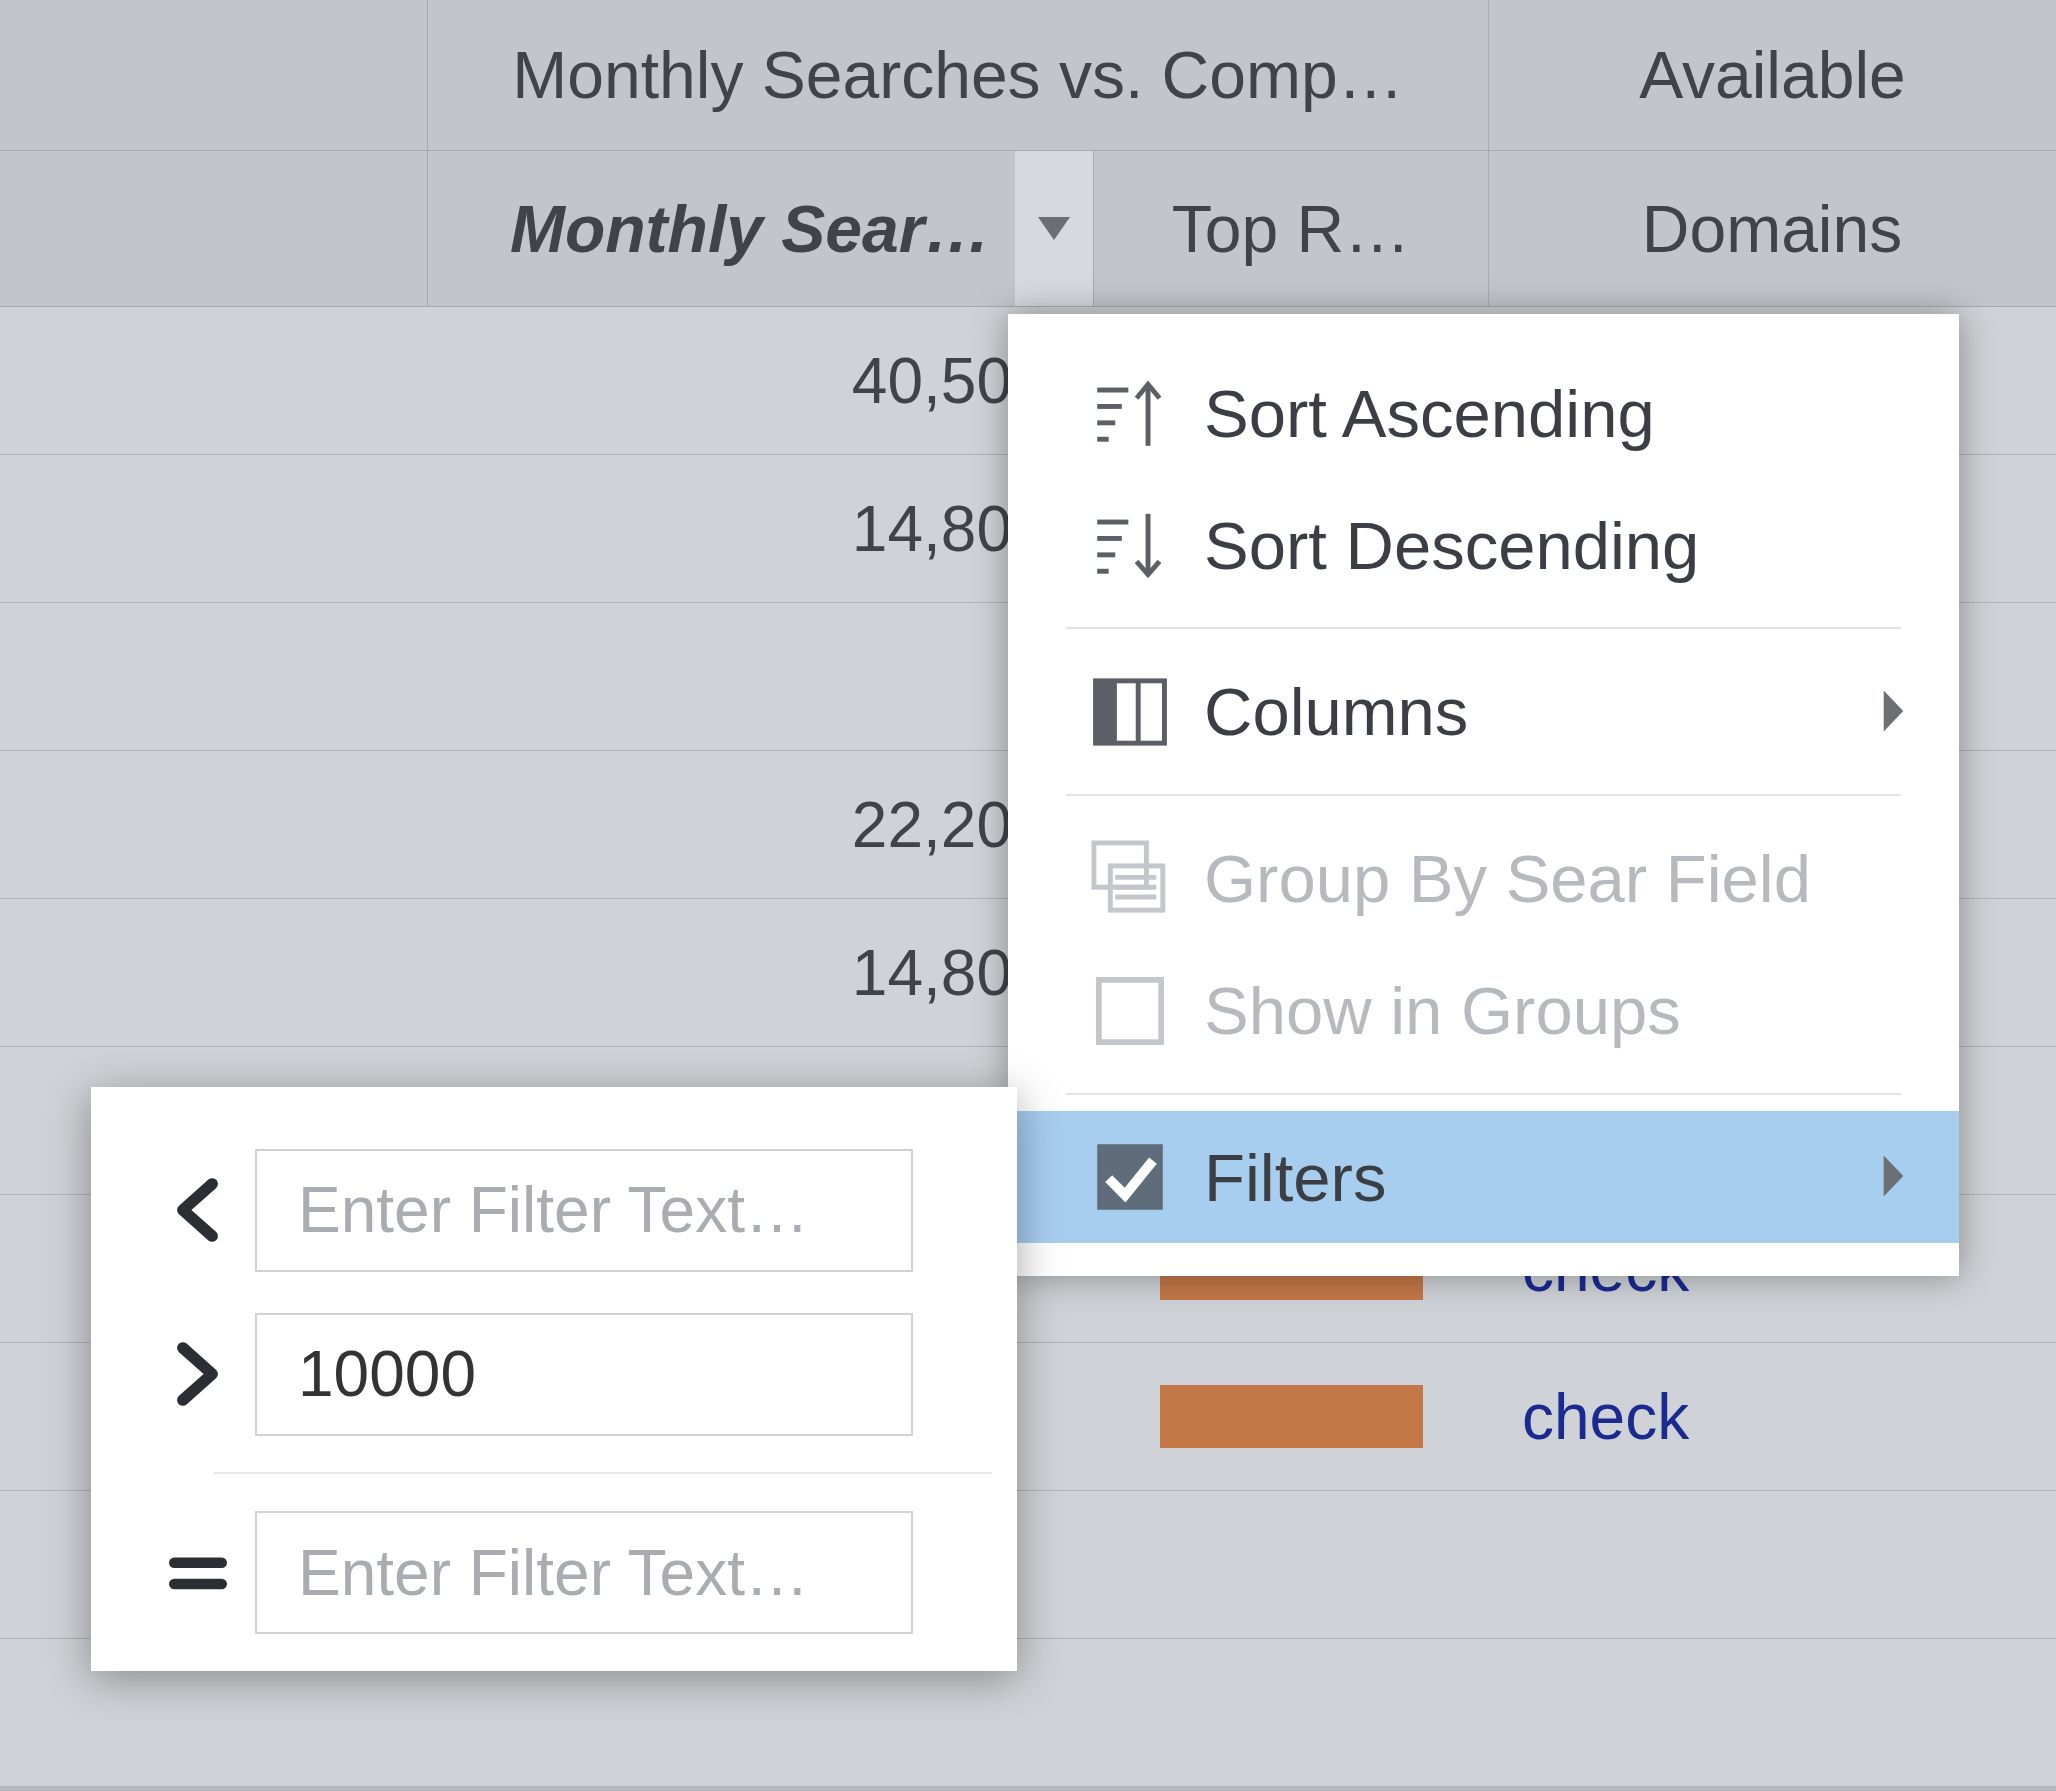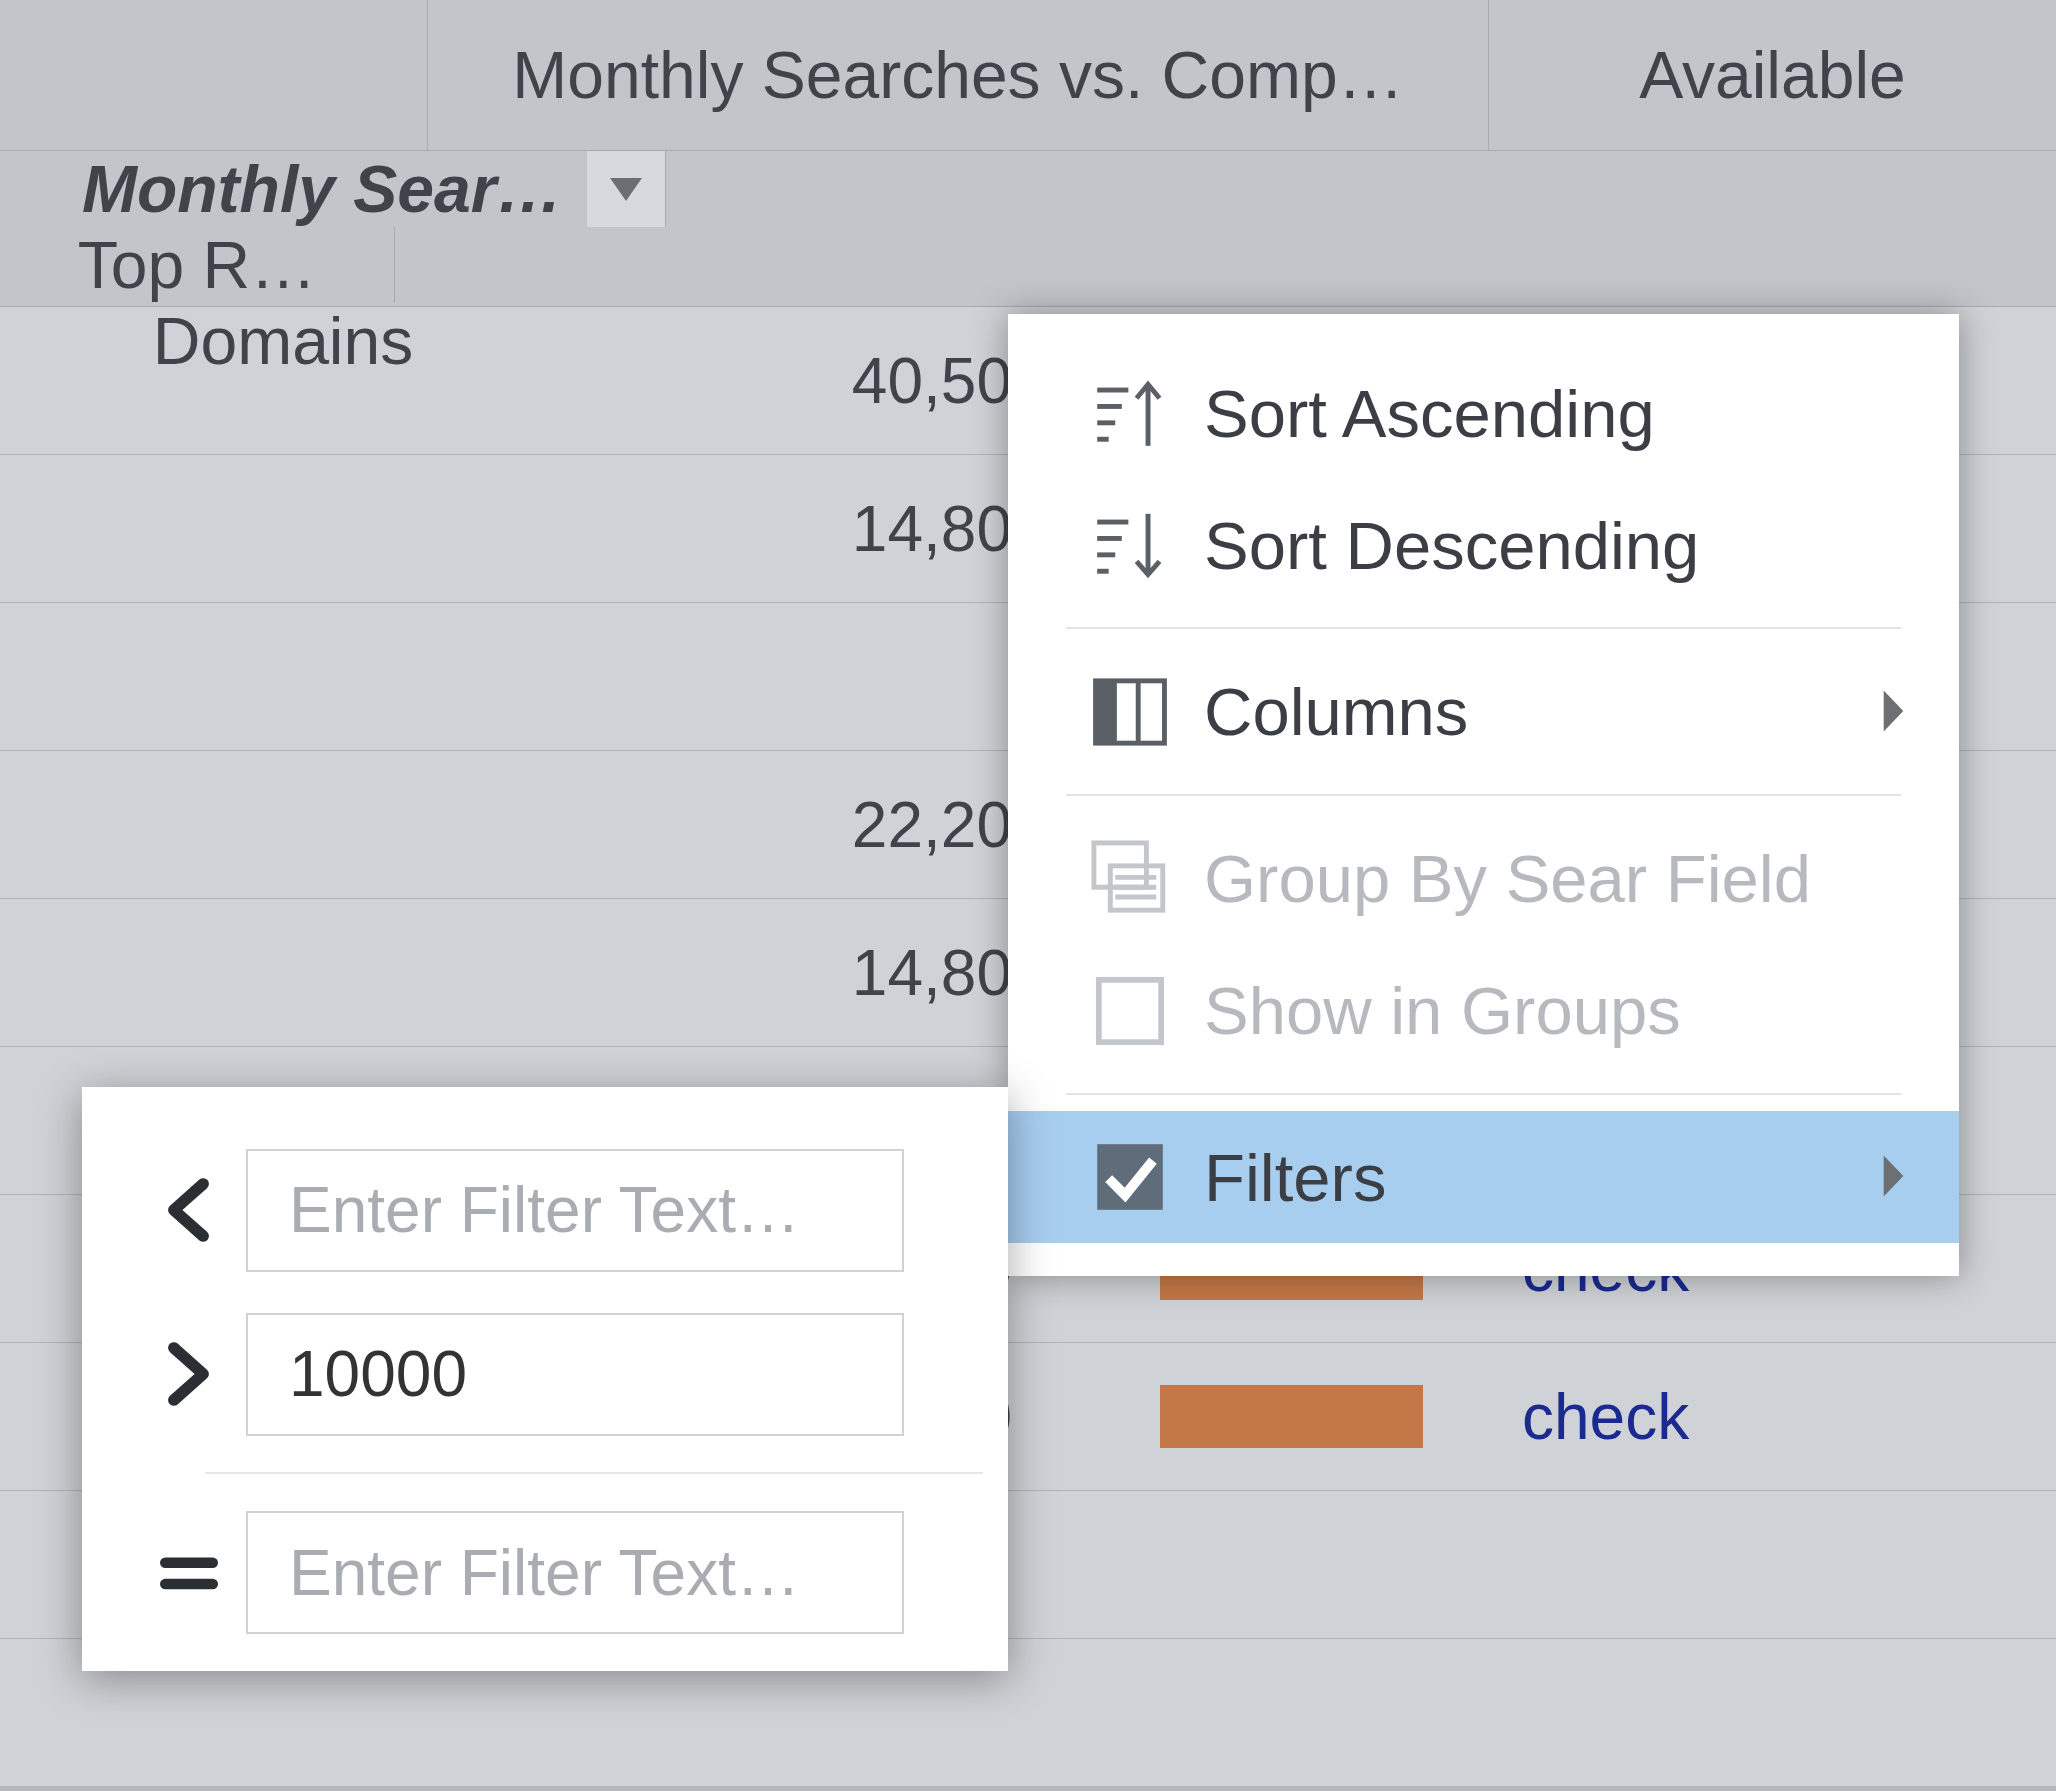--- a/index.html
+++ b/index.html
@@ -15,21 +15,21 @@
   .grid {
     position: absolute; left: 0; top: 0; width: 2056px;
   }
   .hdr1 { height: 151px; background:#c2c6cb; display:flex; border-bottom:1.6px solid #a7abb0;text-align:center;}
   .hdr1 .spacer { width:428px; border-right:1.6px solid #a7abb0;}
   .hdr1 .cell   { display:flex; align-items:center; justify-content:center;
                   font-size:66px; color:#404349; }
   .hdr1 .c1 { width:1061px; border-right:1.6px solid #a7abb0;}
   .hdr1 .c2 { width:567px; }
 
-  .hdr2 { height:156px; background:#c2c6cb; display:flex; border-bottom:1.6px solid #a7abb0;flex-direction:column;}
+  .hdr2 { height:156px; background:#c2c6cb; display:flex; border-bottom:1.6px solid #a7abb0;}
   .hdr2 .spacer { width:428px; border-right:1.6px solid #a7abb0;}
   .hdr2 .cell { display:flex; align-items:center; justify-content:center;
                 font-size:66px; color:#404349; border-right:1.6px solid #a7abb0;}
   .hdr2 .c1 { width:666px; font-weight:bold; font-style:italic; position:relative;
               justify-content:flex-start; padding-left:82px;}
   .hdr2 .c1 .dd{
      position:absolute; right:0; top:0; bottom:0; width:78px;
      background:#d6dade; display:flex; align-items:center; justify-content:center;
   }
   .hdr2 .c2 { width:395px;}
@@ -59,21 +59,21 @@
   .mitem .ico{width:82px;height:82px;margin-right:33px;display:flex;
               align-items:center;justify-content:center;}
   .mitem .ico svg{width:82px;height:82px;}
   .mitem .sub{position:absolute; right:49px; top:50%; transform:translateY(-50%);}
   .mitem .sub svg{width:33px;height:49px;}
   .sep{height:0;border-top:2.5px solid #e0e3e7;margin:16.4px 58px;}
   .sepshort{height:0;border-top:2.5px solid #e0e3e7;margin:16.4px 58px 16.4px 58px;}
 
   
   .flyout{
-    position:absolute; left:82px; top:1087px; width:926px; height:584px;
+    position:absolute; left:91px; top:1087px; width:926px; height:584px;
     background:#fff; box-shadow:0 8.2px 41px rgba(0,0,0,.35);
     padding:41px 25px 33px 49px;
   }
   .frow{display:flex; align-items:center; height:164px;}
   .frow.sepline{border-top:2.5px solid #e5e8eb; height:0; margin:16.4px 0 16.4px 74px;}
   .fsym{width:115px; font-size:74px; font-weight:bold; color:#333;
         display:flex;align-items:center;justify-content:center;}
   .finput{flex:1; height:123px; border:2.5px solid #cfd2d6;
           font-size:64px; padding:0 41px; color:#333; }
   .finput::placeholder{color:#a9adb2;}

